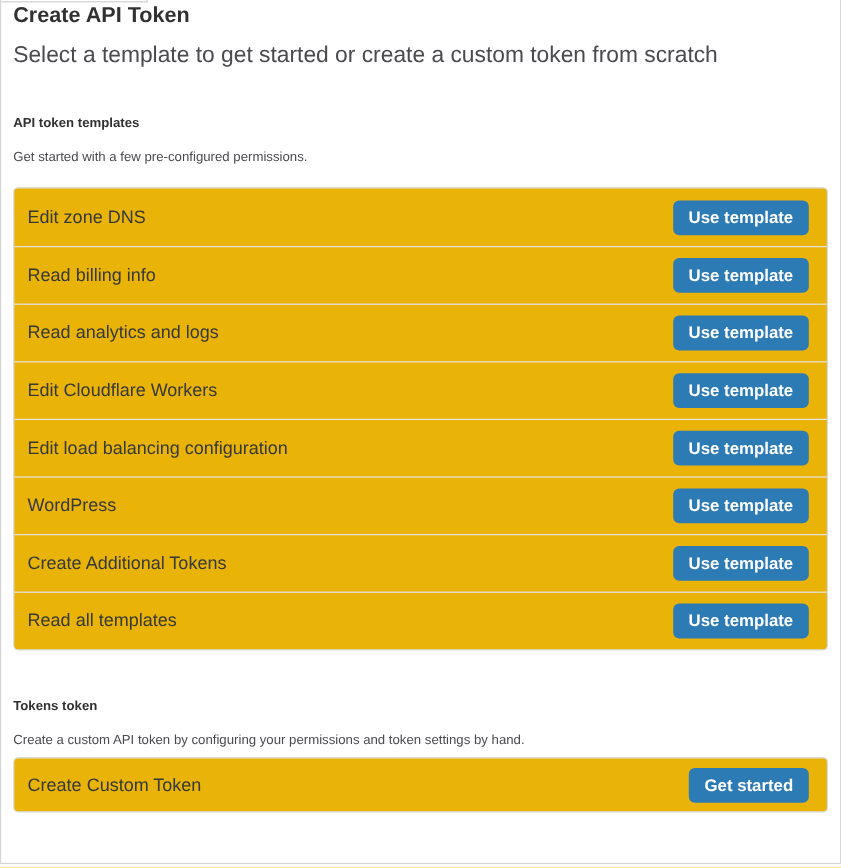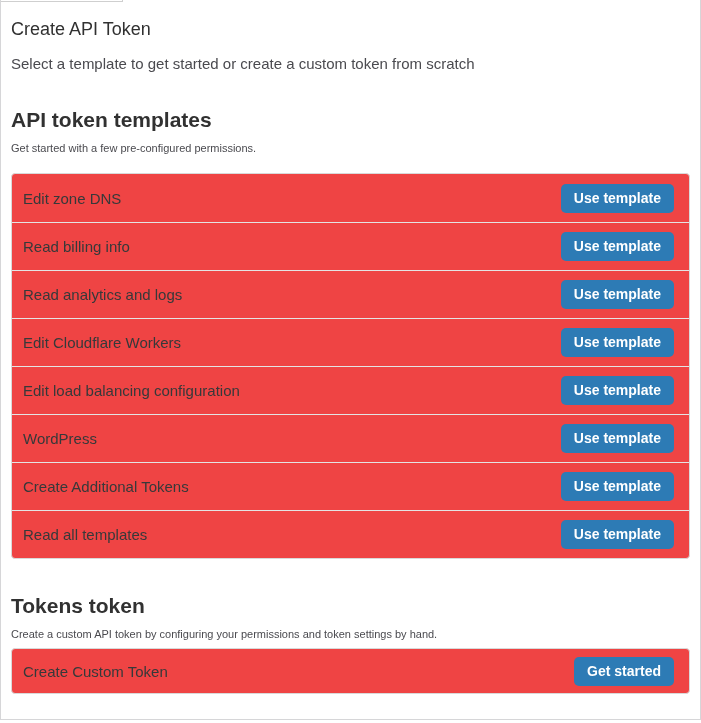--- a/index.html
+++ b/index.html
@@ -20,52 +20,52 @@
   }
   .top-artifact {
     position: absolute;
     top: 0; left: 0;
     width: 122px; height: 2px;
     border-bottom: 1px solid #cfcfcf;
     border-right: 1px solid #cfcfcf;
   }
   .page-title {
     margin: 0;
-    padding: 19px 10px 0 10px;
+    padding: 2px 10px 0 10px;
     font-size: 18px;
     line-height: 20px;
-    font-weight: 400;
+    font-weight: 700;
     color: #313131;
   }
   .page-subtitle {
     margin: 16px 10px 0 10px;
-    font-size: 15px;
+    font-size: 19px;
     line-height: 18px;
     font-weight: 400;
     color: #4a4a4f;
   }
   .section-heading {
     margin: 38px 10px 0 10px;
-    font-size: 21px;
+    font-size: 11px;
     line-height: 18px;
     font-weight: 700;
     color: #313131;
   }
   .section-desc {
     margin: 10px 10px 0 10px;
     font-size: 11px;
     line-height: 18px;
     font-weight: 400;
     color: #4a4a4f;
   }
   .card {
     margin: 16px 10px 0 10px;
     border: 1px solid #d9d9d9;
     border-radius: 4px;
-    background: #ef4444;
+    background: #eab308;
   }
   .card.custom { margin-top: 5px; }
   .row {
     height: 48px;
     display: flex;
     align-items: center;
     justify-content: space-between;
     padding: 0 15px 0 11px;
   }
   .row + .row { border-top: 1px solid #e4e4e4; }

